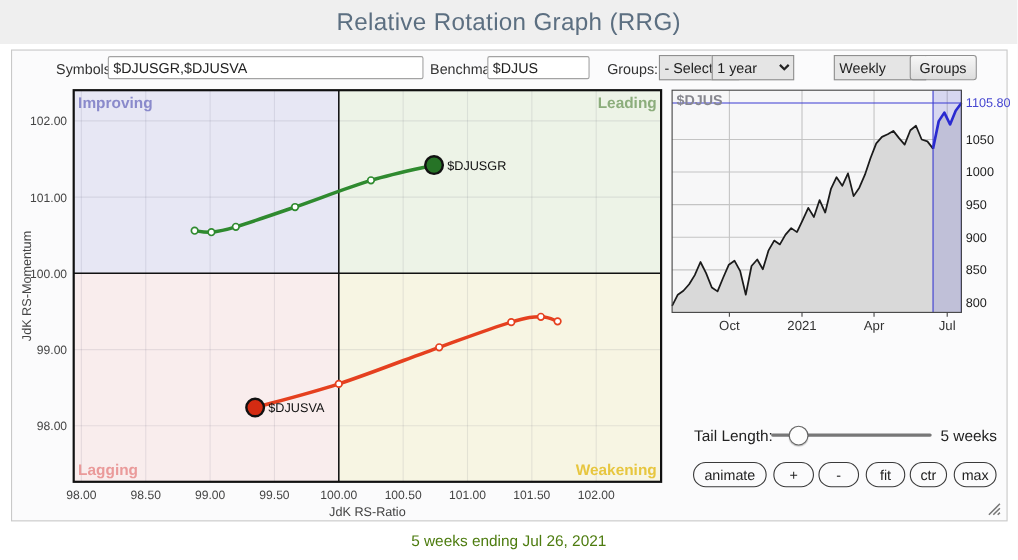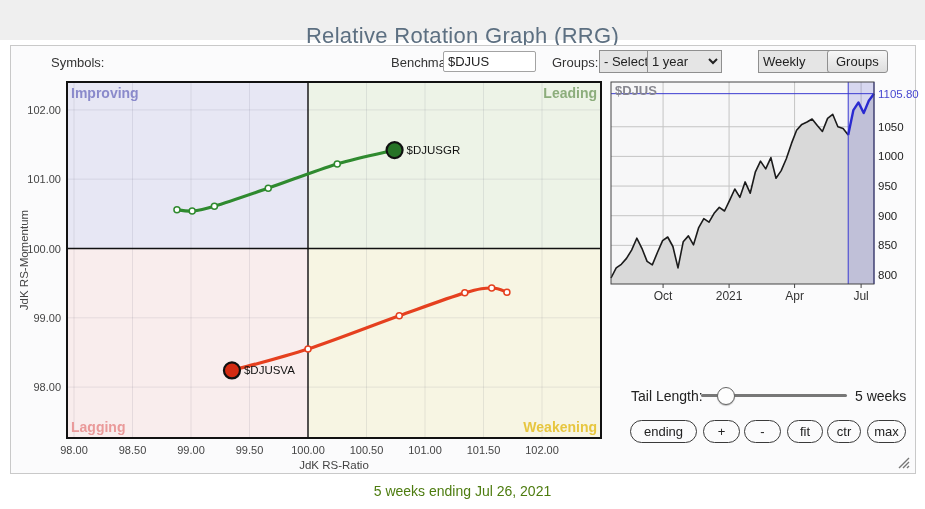--- a/index.html
+++ b/index.html
@@ -1,21 +1,21 @@
 <!DOCTYPE html>
 <html><head>
 <meta charset="utf-8">
 <style>
   html,body{margin:0;padding:0;overflow:hidden;}
   body{
     width:925px;height:509px;position:relative;background:#ffffff;
     font-family:"Liberation Sans", sans-serif;
   }
   .header{position:absolute;left:0;top:0;width:925px;height:40px;background:#efefef;}
-  .header h1{margin:16px;text-align:center;line-height:40px;font-size:22px;font-weight:500;color:#5c6f81;letter-spacing:.3px;}
+  .header h1{margin:0;text-align:center;line-height:40px;font-size:22px;font-weight:500;color:#5c6f81;letter-spacing:.3px;}
   .panel{position:absolute;left:10px;top:45px;width:904px;height:427px;background:#fbfbfc;border:1px solid #c9c9c9;}
   .lbl{position:absolute;top:9px;font-size:13px;color:#333;white-space:nowrap;}
   .tb-input{position:absolute;top:5px;height:21px;box-sizing:border-box;border:1px solid #a3a3a3;border-radius:2px;background:#fff;font-size:13px;color:#222;padding:0 4px;font-family:"Liberation Sans",sans-serif;}
   .tb-select{position:absolute;top:4px;height:23px;box-sizing:border-box;border:1px solid #8f8f8f;background:#e5e5e5;font-size:13px;color:#222;font-family:"Liberation Sans",sans-serif;}
   .tb-button{position:absolute;top:4px;height:23px;box-sizing:border-box;border:1px solid #8f8f8f;border-radius:3px;background:linear-gradient(#f7f7f7,#dddddd);font-size:13px;color:#222;padding:0 8px;font-family:"Liberation Sans",sans-serif;cursor:pointer;}
   #chart-svg{position:absolute;left:0;top:0;width:904px;height:427px;overflow:visible;}
   .tail-label{position:absolute;left:620px;top:342px;font-size:14px;color:#222;}
   .slider{position:absolute;left:690px;top:340px;width:146px;height:20px;}
   .slider .track{position:absolute;left:0;top:8px;width:146px;height:3px;background:#777;border-radius:2px;}
   .slider .handle{position:absolute;left:16px;top:1px;width:16px;height:16px;background:#fdfdfd;border:1px solid #666;border-radius:50%;box-shadow:0 1px 1px rgba(0,0,0,.25);}
@@ -27,20 +27,21 @@
 </head>
 <body>
 
 <div class="header">
   <h1>Relative Rotation Graph (RRG)</h1>
 </div>
 
 <div class="panel">
 
   <span class="lbl" style="left:40px">Symbols:</span>
+  <input class="tb-input" style="left: 87px; width: 287px;" value="$DJUSGR,$DJUSVA">
 
   <span class="lbl" style="left:380px">Benchmark:</span>
   <input class="tb-input" style="left: 432px; width: 93px;" value="$DJUS">
 
   <span class="lbl" style="left:541px">Groups:</span>
   <select class="tb-select" style="left:588px;width:73px">
     <option>- Select -</option>
   </select>
   <select class="tb-select" style="left:636px;width:75px">
     <option>1 year</option>
@@ -155,21 +156,21 @@
       </g>
     </svg>
 
   <span class="tail-label">Tail Length:</span>
   <div class="slider">
     <div class="track"></div>
     <div class="handle"></div>
   </div>
   <span class="tail-value">5 weeks</span>
 
-  <button class="pill" style="left:619px;width:67px">ending</button>
+  <button class="pill" style="left:619px;width:67px">animate</button>
   <button class="pill" style="left:692px;width:37px">+</button>
   <button class="pill" style="left:733px;width:37px">-</button>
   <button class="pill" style="left:776px;width:36px">fit</button>
   <button class="pill" style="left:816px;width:34px">ctr</button>
   <button class="pill" style="left:856px;width:39px">max</button>
 
   <svg class="resize" viewBox="0 0 14 14" xmlns="http://www.w3.org/2000/svg">
     <path d="M3,13 L13,3 M7,13 L13,7 M11,13 L13,11" stroke="#777" stroke-width="1.4" fill="none"></path>
   </svg>
 </div>

